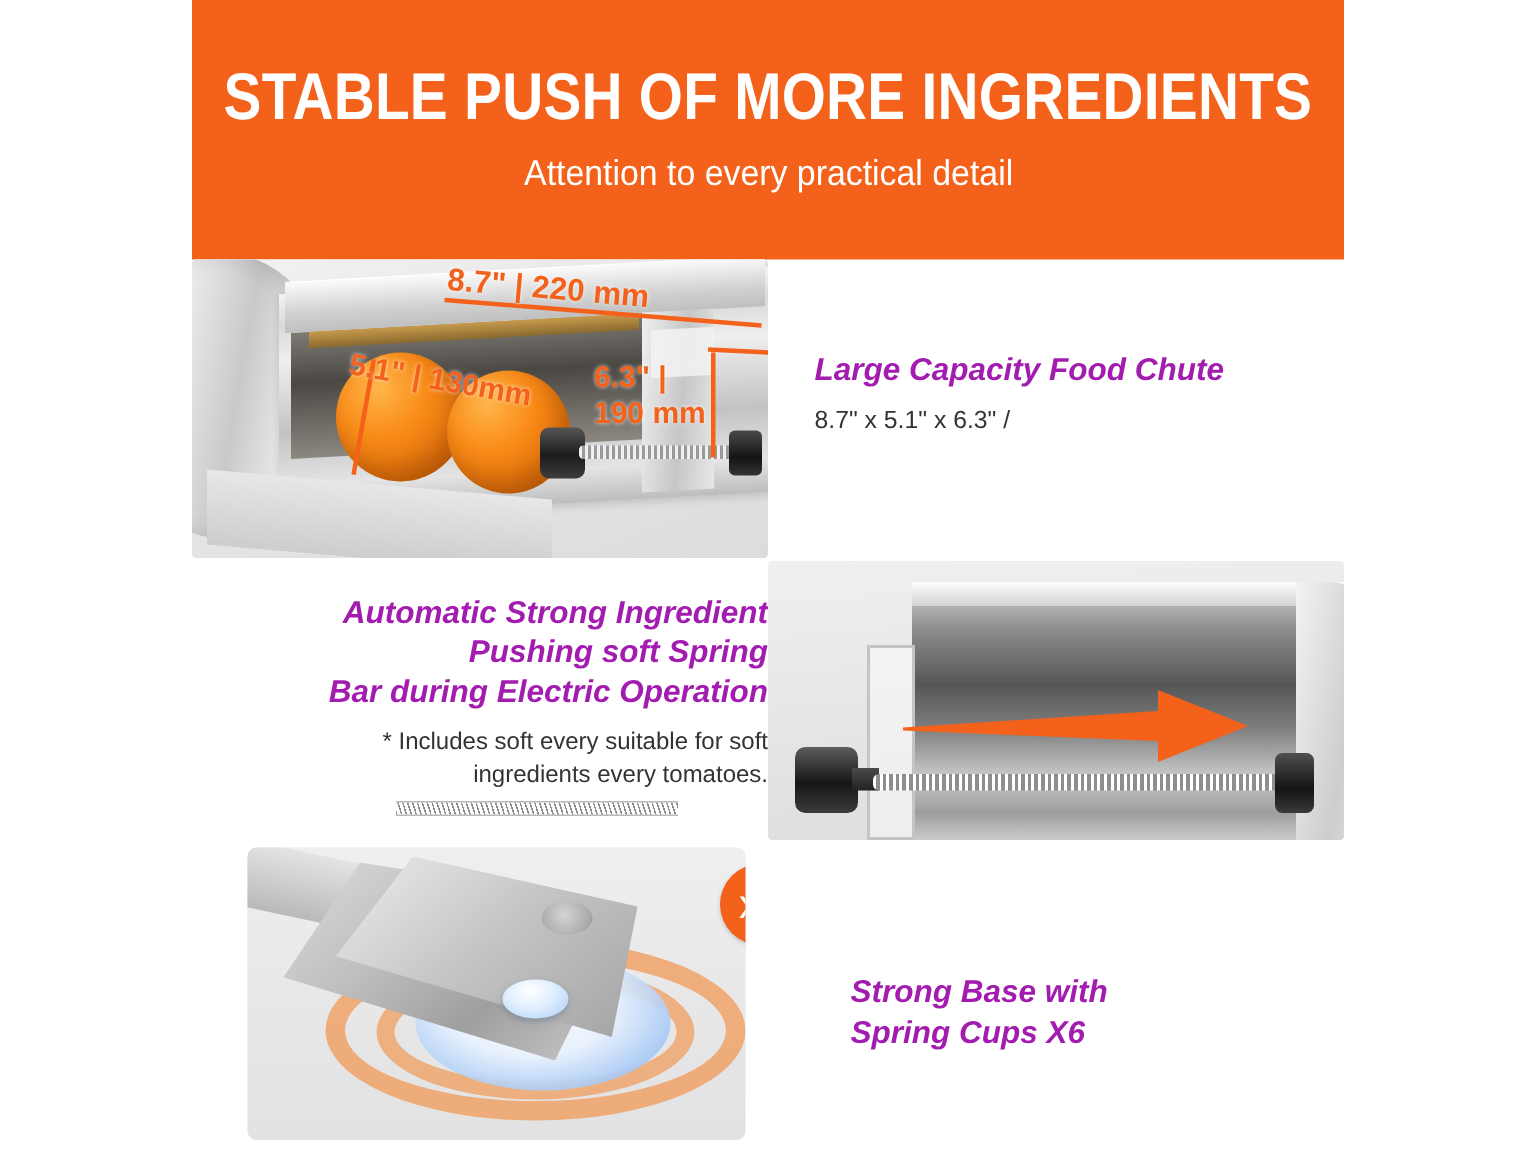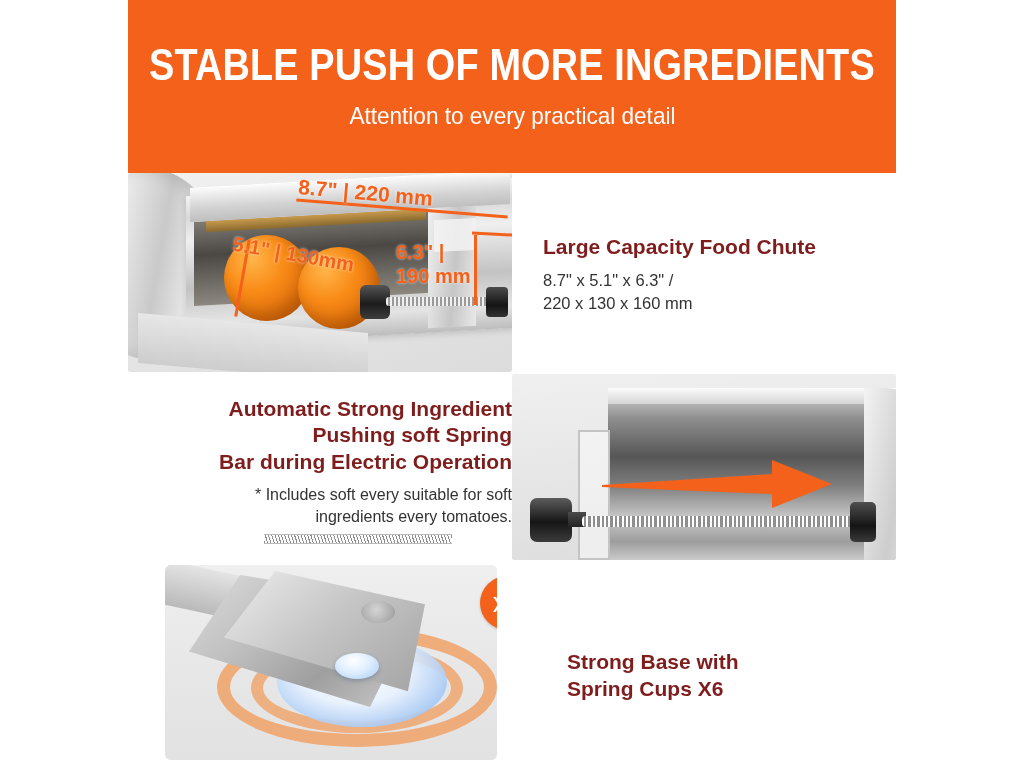--- a/index.html
+++ b/index.html
@@ -23,21 +23,21 @@
   }
 
   
   .photo-panel{
     position:absolute; overflow:hidden; border-radius:3px;
     background:#e9e9e9;
   }
   .text-panel{ position:absolute; }
 
   .h-orange{
-    color:#7f1d1d; font-weight:bold; font-size:21px; line-height:1.22;
+    color:#a21caf; font-weight:bold; font-size:21px; line-height:1.22;font-style:italic;
   }
   .body-dark{
     color:#333333; font-size:16.5px; line-height:1.42;
   }
 
   
   #panel-chute{ left:128px; top:173px; width:384px; height:199px; }
   
   #panel-chute .bg{
     position:absolute; inset:0;
@@ -282,21 +282,20 @@
   <div class="dim-text" id="dim-160-text">
     <div>6.3" |</div>
     <div>190 mm</div>
   </div>
 </div>
 
 <div class="text-panel" id="text-chute">
   <div class="h-orange">Large Capacity Food Chute</div>
   <div class="body-dark">
     <div>8.7" x 5.1" x 6.3" /</div>
-    <div>220 x 130 x 160 mm</div>
   </div>
 </div>
 
 <div class="text-panel" id="text-spring">
   <div class="h-orange">
     <div>Automatic Strong Ingredient</div>
     <div>Pushing soft Spring</div>
     <div>Bar during Electric Operation</div>
   </div>
   <div class="body-dark">

